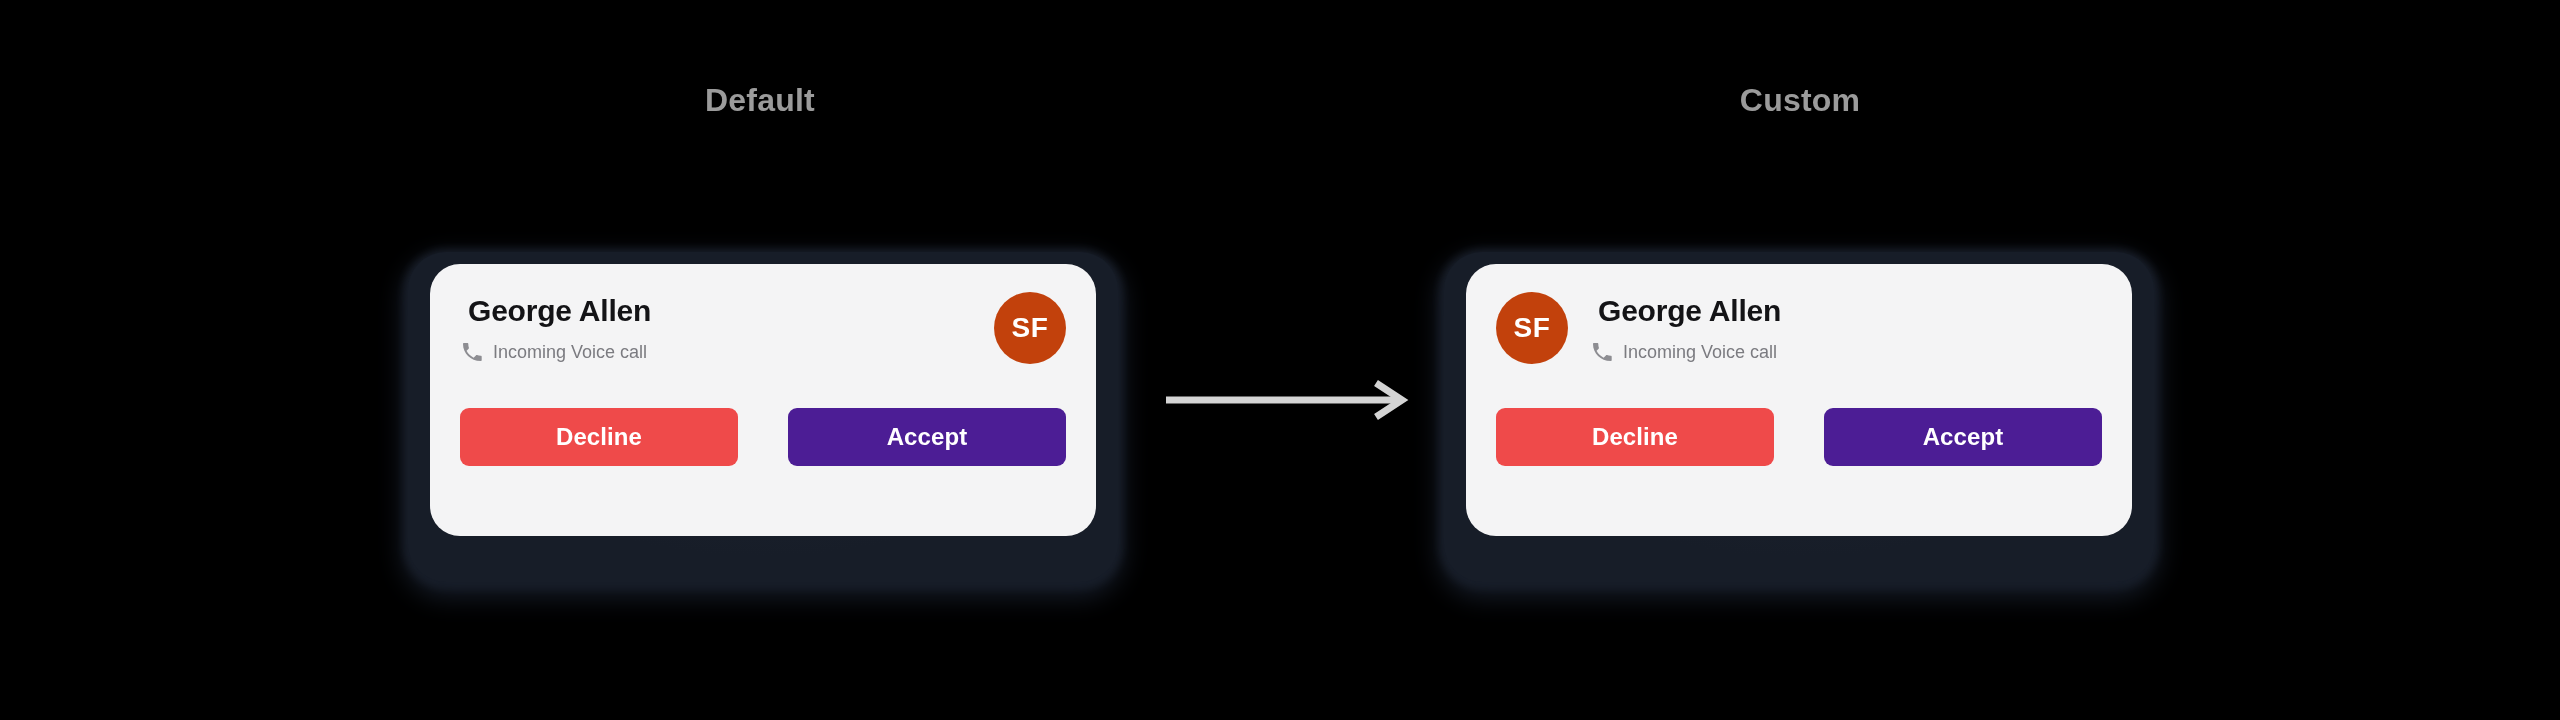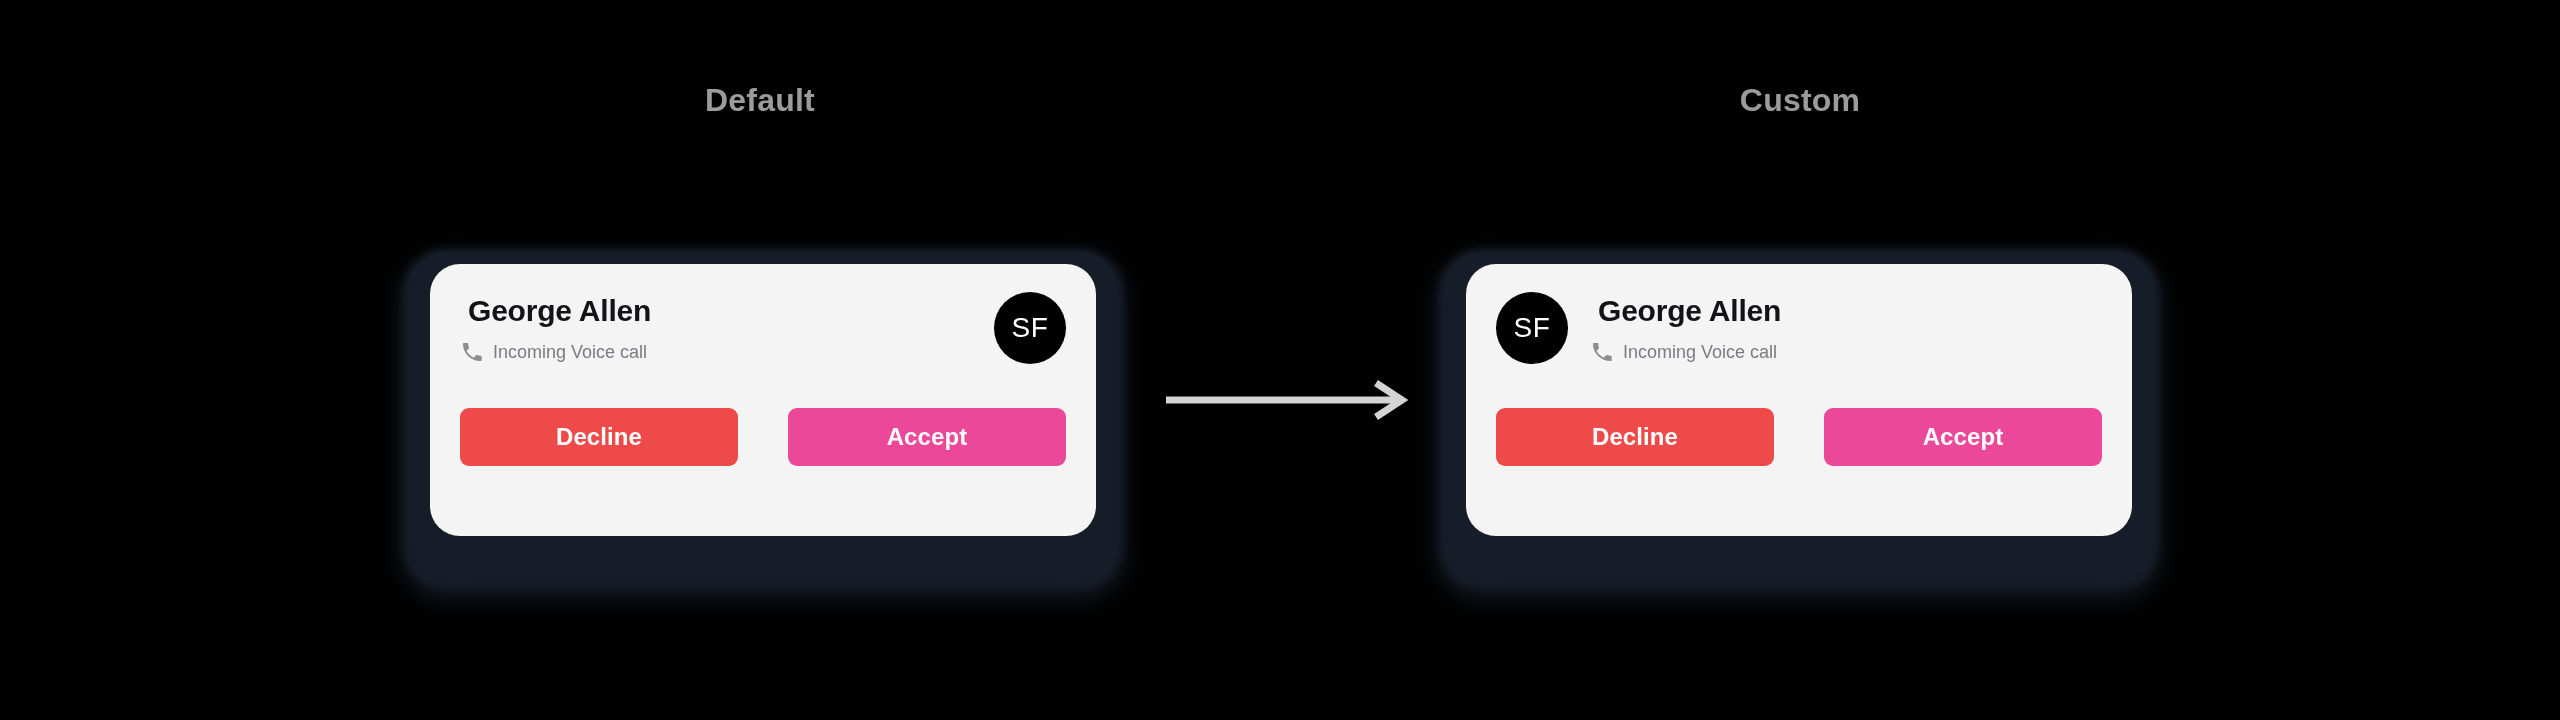--- a/index.html
+++ b/index.html
@@ -117,24 +117,24 @@
     height: 24px;
     display: block;
   }
   .phone-icon svg { display: block; width: 24px; height: 24px; }
 
   .avatar {
     flex: 0 0 auto;
     width: 72px;
     height: 72px;
     border-radius: 50%;
-    background: #000000;
+    background: #c2410c;
     color: #ffffff;
     font-size: 28px;
-    font-weight: normal;
+    font-weight: bold;
     letter-spacing: 0.5px;
     display: flex;
     align-items: center;
     justify-content: center;
     user-select: none;
   }
 
   .card-actions {
     display: flex;
     gap: 38px;
@@ -150,21 +150,21 @@
     font-size: 24px;
     font-weight: bold;
     letter-spacing: 0.1px;
     cursor: pointer;
     display: flex;
     align-items: center;
     justify-content: center;
     padding: 0;
   }
   .action-btn.decline { background: #ef4a4a; }
-  .action-btn.accept  { background: #ec4899; margin-left: 12px; }
+  .action-btn.accept  { background: #4c1d95; margin-left: 12px; }
 
   
   .flow-arrow {
     position: absolute;
     left: 1162px;
     top: 380px;
     width: 250px;
     height: 40px;
   }
   .flow-arrow svg { display: block; width: 250px; height: 40px; }

